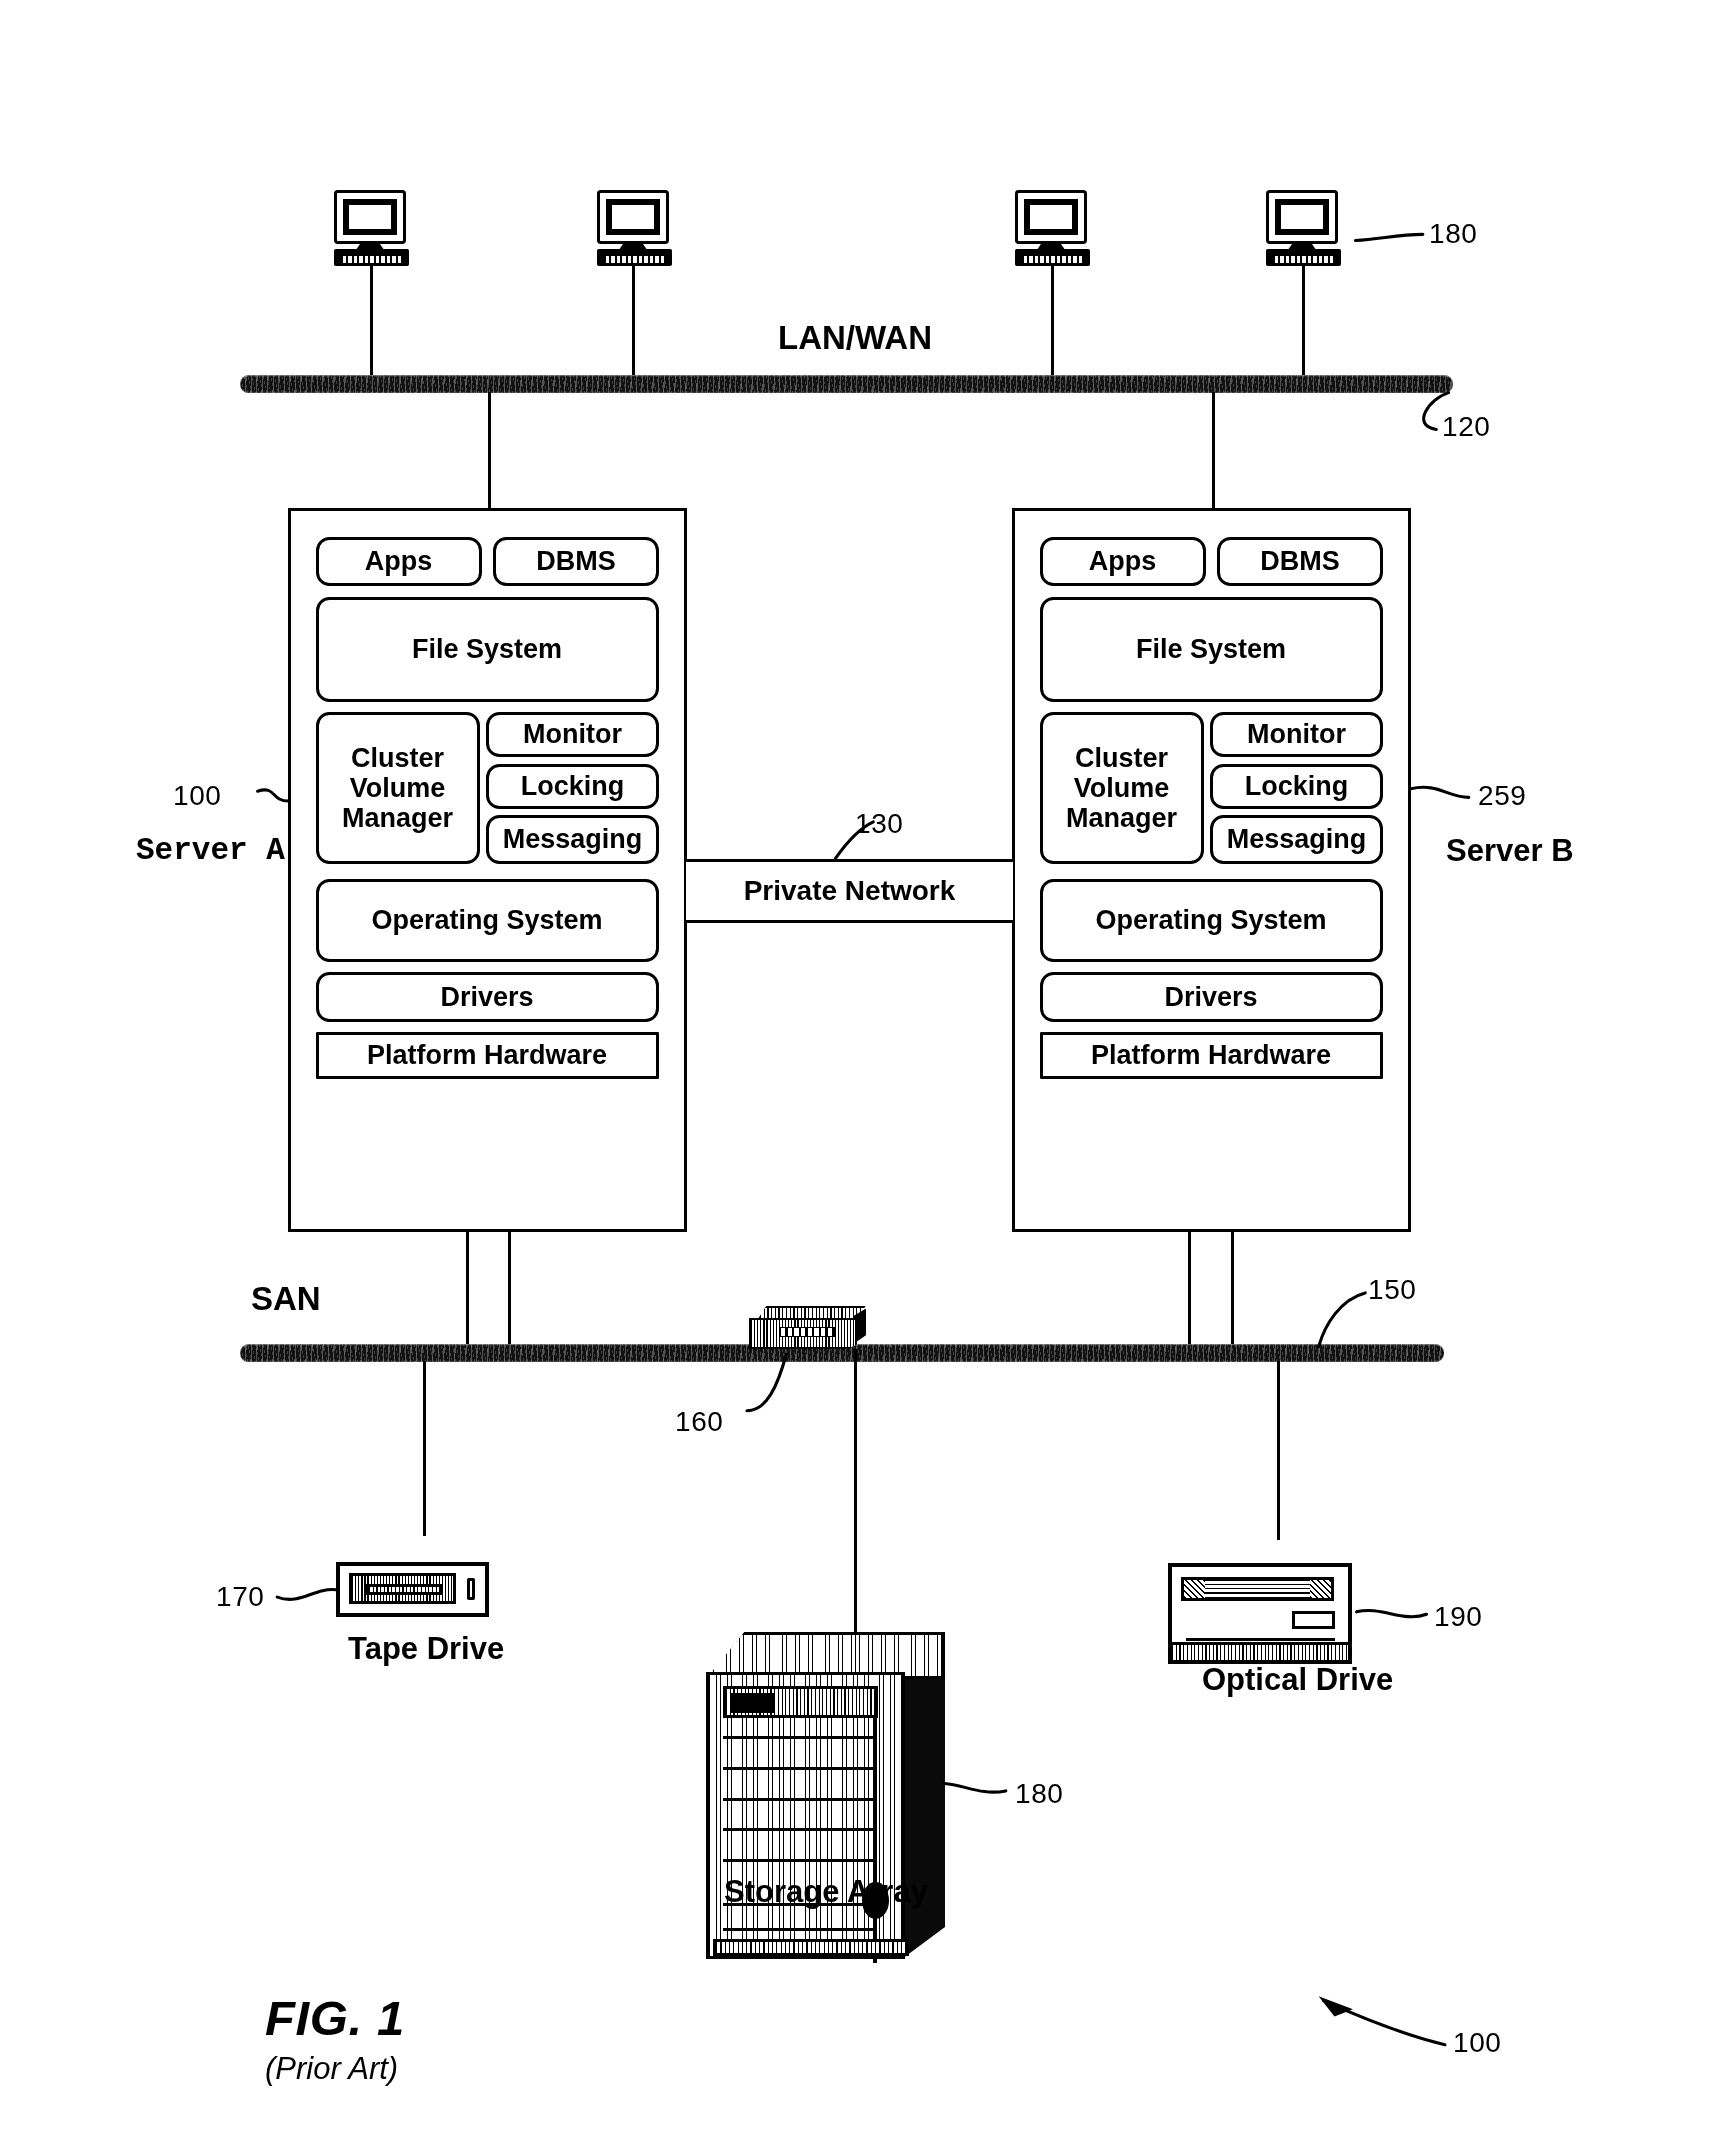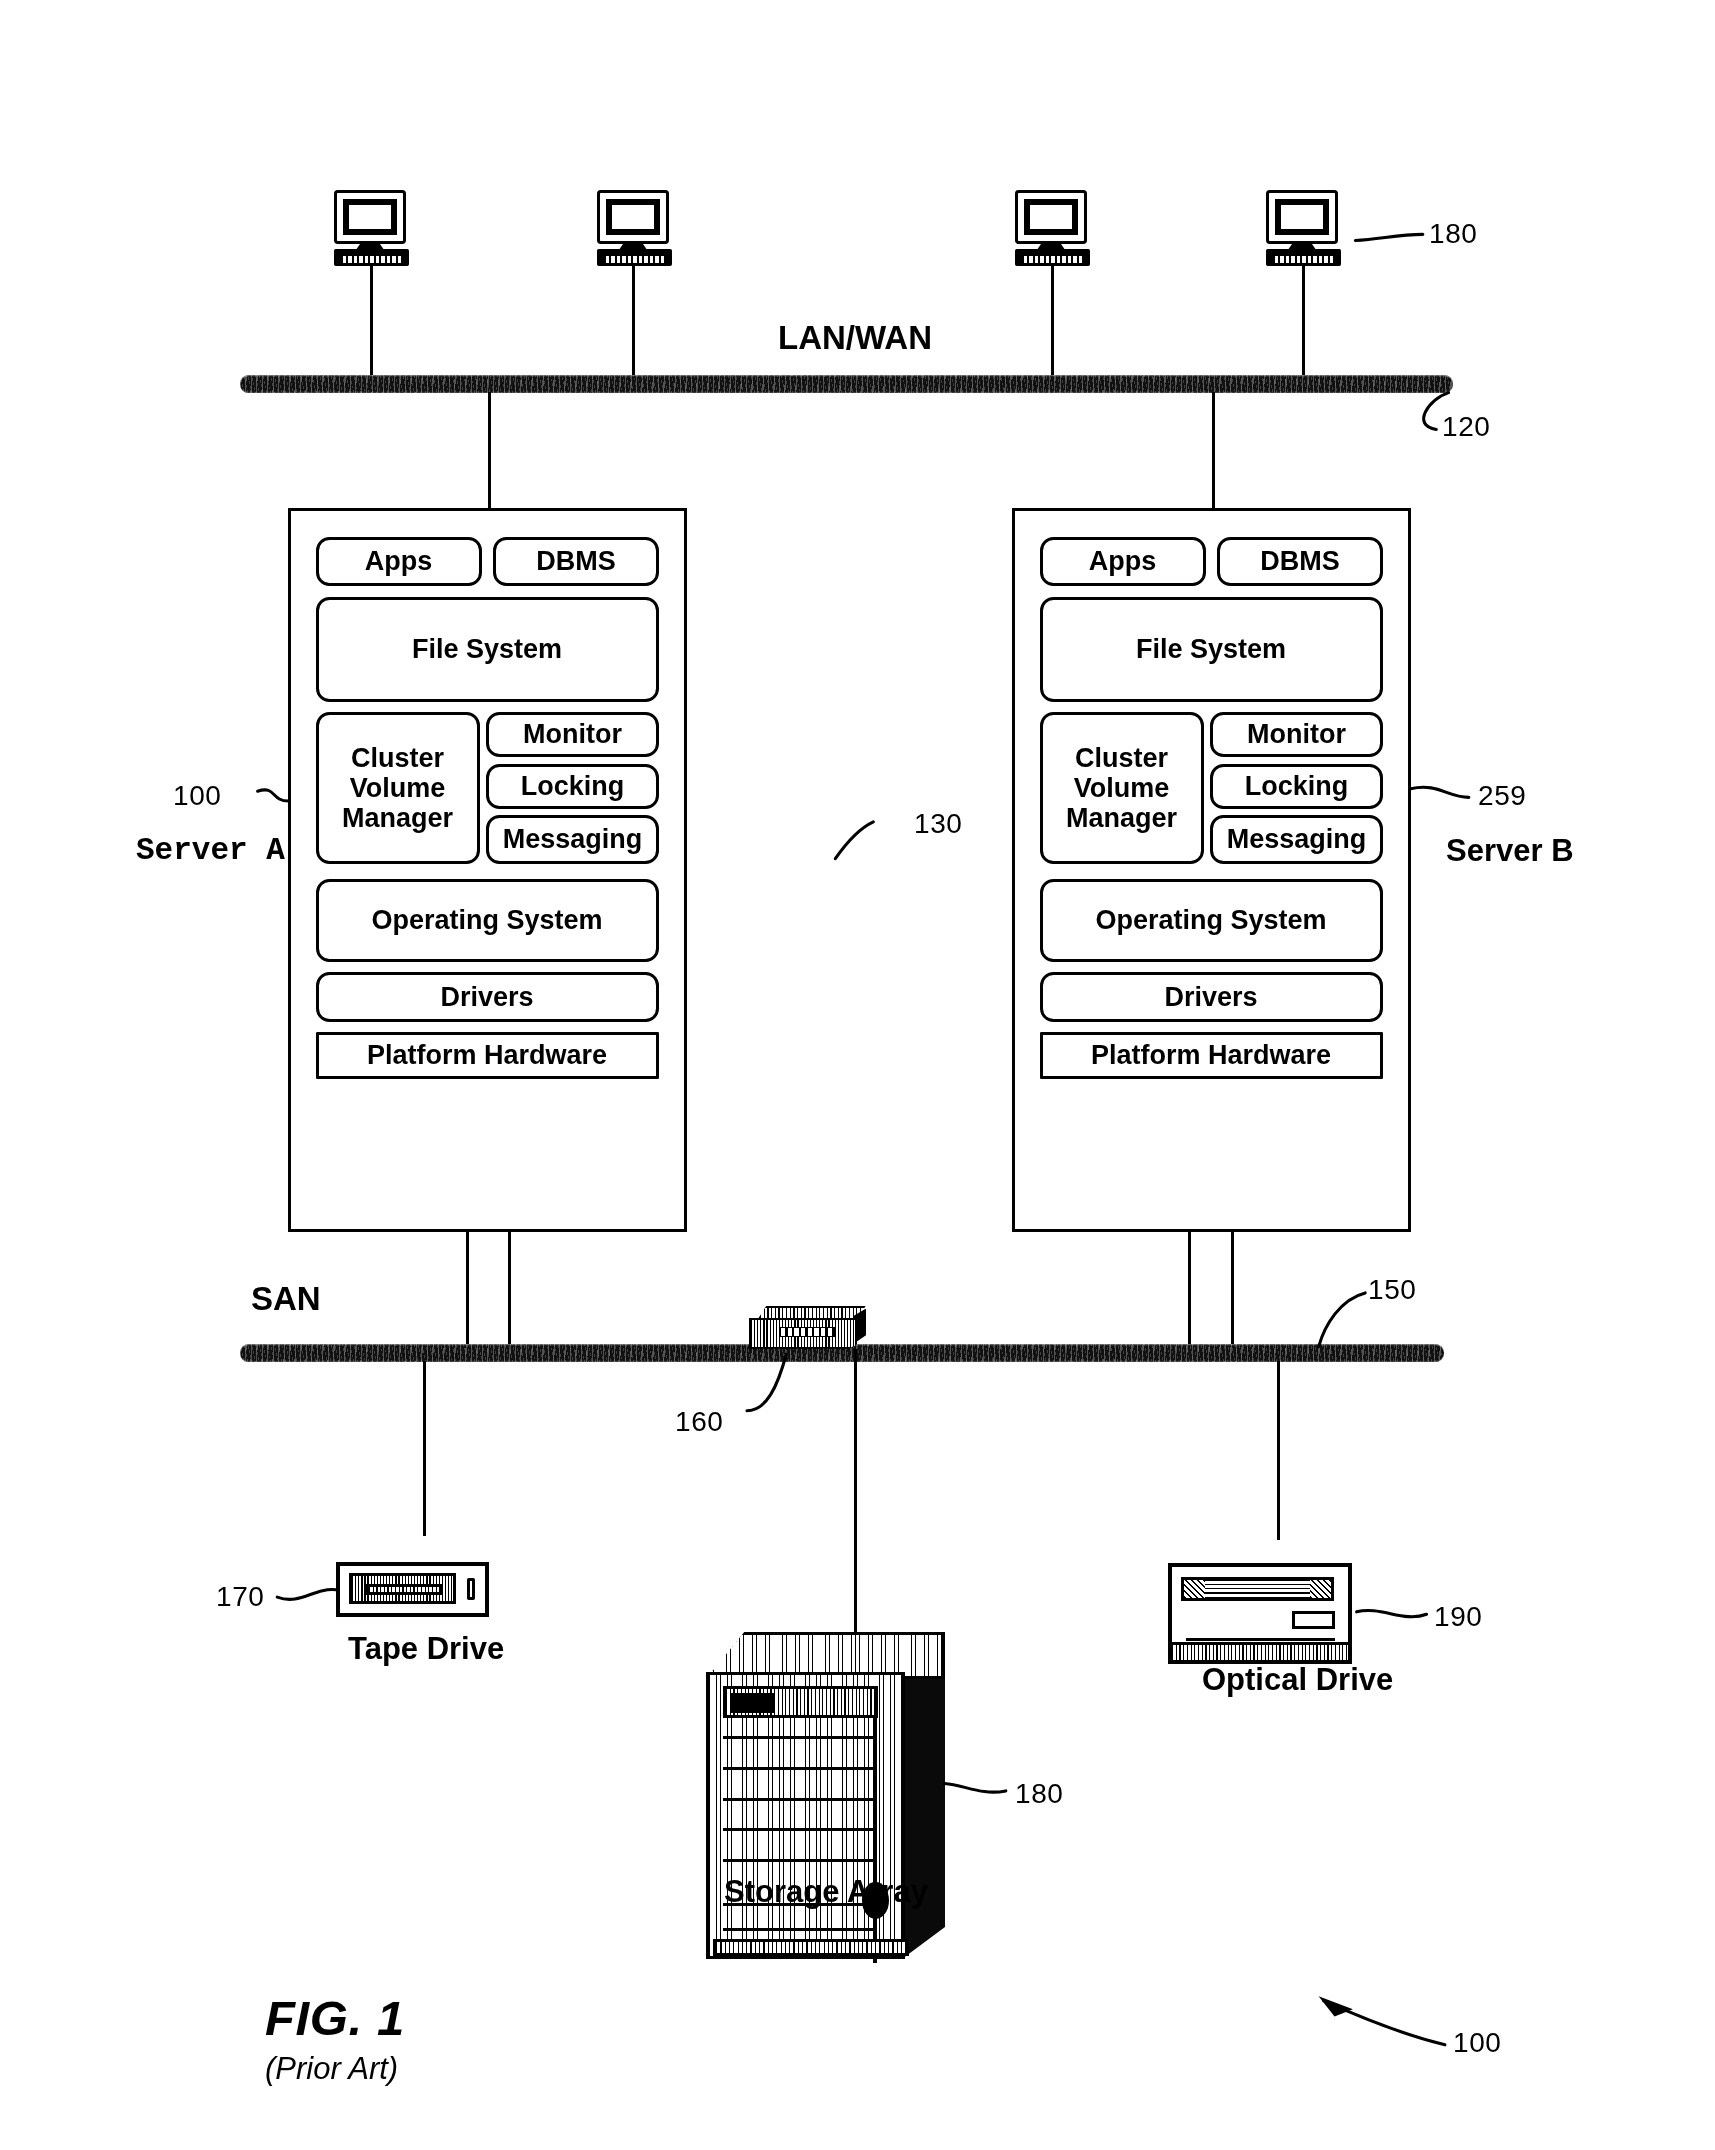--- a/index.html
+++ b/index.html
@@ -265,21 +265,22 @@
     <div class="pill" style="left:24.5px;top:368px;width:343px;height:83px;font-size:27px;">Operating System</div>
 
     <div class="pill" style="left:24.5px;top:461px;width:343px;height:50px;font-size:27px;">Drivers</div>
 
     <div class="rect" style="left:24.5px;top:521px;width:343px;height:47px;font-size:27px;">Platform Hardware</div>
   </div>
 
   <div class="ref" style="left:1478px;top:780px;">259</div>
   <div class="lbl-bold" style="left:1446px;top:833px;font-size:31px;">Server B</div>
 
-  <div class="ref" style="left:914px;top:808px;">130</div>
+  <div class="pnet" style="left:686px;top:859px;width:327px;height:64px;font-size:28px;">Private Network</div>
+  <div class="ref" style="left:855px;top:808px;">130</div>
 
   <div class="wire wv" style="left:466px;top:1230px;height:124px;"></div>
   <div class="wire wv" style="left:508px;top:1230px;height:124px;"></div>
   <div class="wire wv" style="left:1188px;top:1230px;height:124px;"></div>
   <div class="wire wv" style="left:1231px;top:1230px;height:124px;"></div>
 
   <div class="lbl-bold" style="left:251px;top:1280px;font-size:33px;">SAN</div>
 
   <div class="bus" style="left:240px;top:1344px;width:1204px;height:18.4px;"></div>
 

